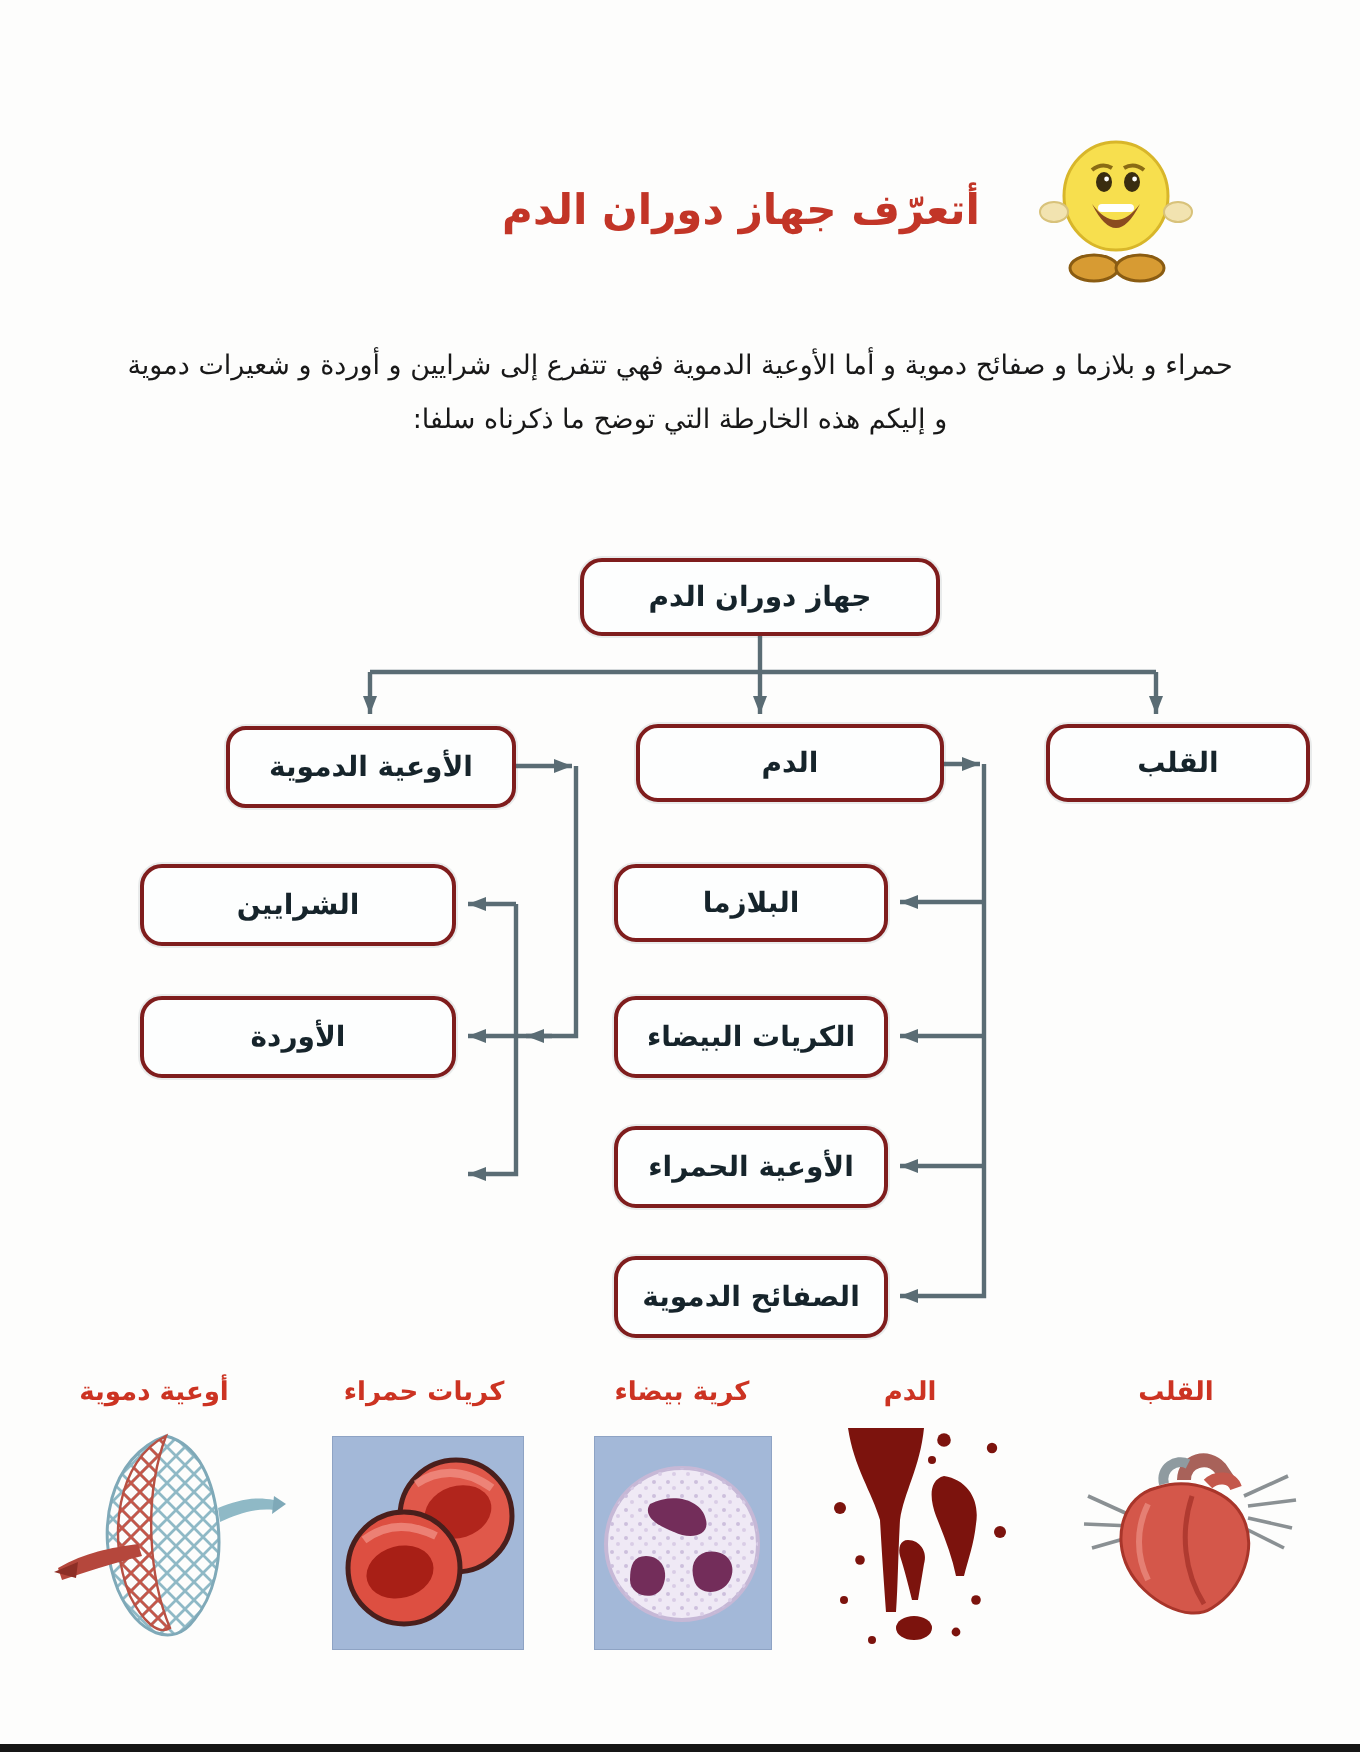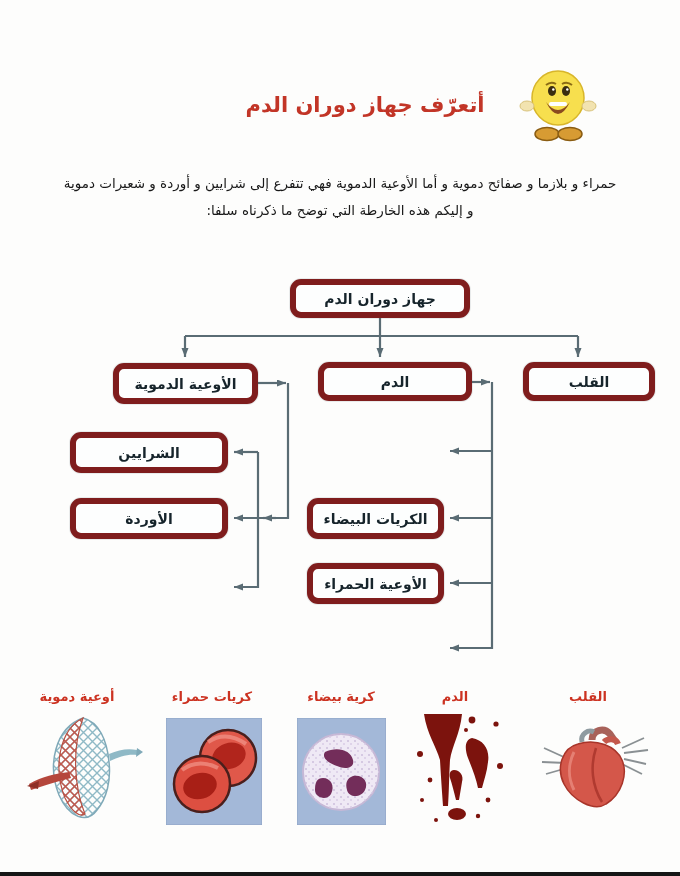--- a/index.html
+++ b/index.html
@@ -4,43 +4,43 @@
 <style>
   html,body{margin:0;padding:0;background:#e8e8e8;}
   .page{
     position:relative; width:680px; height:876px; margin:0 auto;
     background:#fdfdfc; overflow:hidden;
     font-family:"DejaVu Sans", sans-serif;
   }
   
   .title{
     position:absolute; left:240px; top:86px; width:250px; height:40px;
-    color:#c23527; font-size:21px; font-weight:bold; text-align:center;
+    color:#c23527; font-size:21px; font-weight:bold; text-align:right;
     direction:rtl; line-height:38px; letter-spacing:.5px;
   }
   .mascot{ position:absolute; left:512px; top:58px; }
   
   .intro{
     position:absolute; left:28px; top:170px; width:624px;
     direction:rtl; text-align:center; color:#181818;
     font-size:13.5px; line-height:27px;
   }
   
   .fc-lines{ position:absolute; left:0; top:270px; }
   .fbox{
     position:absolute; box-sizing:border-box;
-    border:6px solid #7f1d1d; border-radius:11px; background:#fdfefe;
+    border:2px solid #7f1d1d; border-radius:11px; background:#fdfefe;
     display:flex; align-items:center; justify-content:center;
     direction:rtl; color:#16242b; font-size:14px; font-weight:bold;
     box-shadow:0 0 0 1px rgba(90,108,116,.12);
   }
   .b-root       {left:290px; top:279px; width:180px; height:39px;}
   .b-heart      {left:523px; top:362px; width:132px; height:39px;}
   .b-blood      {left:318px; top:362px; width:154px; height:39px;}
-  .b-vessels    {left:113px; top:363px; width:145px; height:41px;}
+  .b-vessels    {left:113px; top:363px; width:145px; height:41px;border-radius:10px;}
   .b-arteries   {left:70px;  top:432px; width:158px; height:41px;}
   .b-veins      {left:70px;  top:498px; width:158px; height:41px;}
   .b-capillaries{left:70px;  top:566px; width:158px; height:42px;}
   .b-plasma     {left:307px; top:432px; width:137px; height:39px;}
   .b-white      {left:307px; top:498px; width:137px; height:41px;}
   .b-red        {left:307px; top:563px; width:137px; height:41px;}
   .b-platelets  {left:307px; top:628px; width:137px; height:41px;}
   
   .fig-label{
     position:absolute; top:687px; height:20px;
@@ -125,25 +125,31 @@
   </div>
   <div class="fbox b-vessels">
     <span>الأوعية الدموية</span>
   </div>
   <div class="fbox b-arteries">
     <span>الشرايين</span>
   </div>
   <div class="fbox b-veins">
     <span>الأوردة</span>
   </div>
+  <div class="fbox b-plasma">
+    <span>البلازما</span>
+  </div>
   <div class="fbox b-white">
     <span>الكريات البيضاء</span>
   </div>
   <div class="fbox b-red">
     <span>الأوعية الحمراء</span>
+  </div>
+  <div class="fbox b-platelets">
+    <span>الصفائح الدموية</span>
   </div>
 
   <div class="fig-label fl-vessels">أوعية دموية</div>
   <div class="fig-label fl-red">كريات حمراء</div>
   <div class="fig-label fl-white">كرية بيضاء</div>
   <div class="fig-label fl-blood">الدم</div>
   <div class="fig-label fl-heart">القلب</div>
 
   <svg class="fig fg-vessels" width="118" height="124" viewBox="0 0 118 124">
     <defs>

